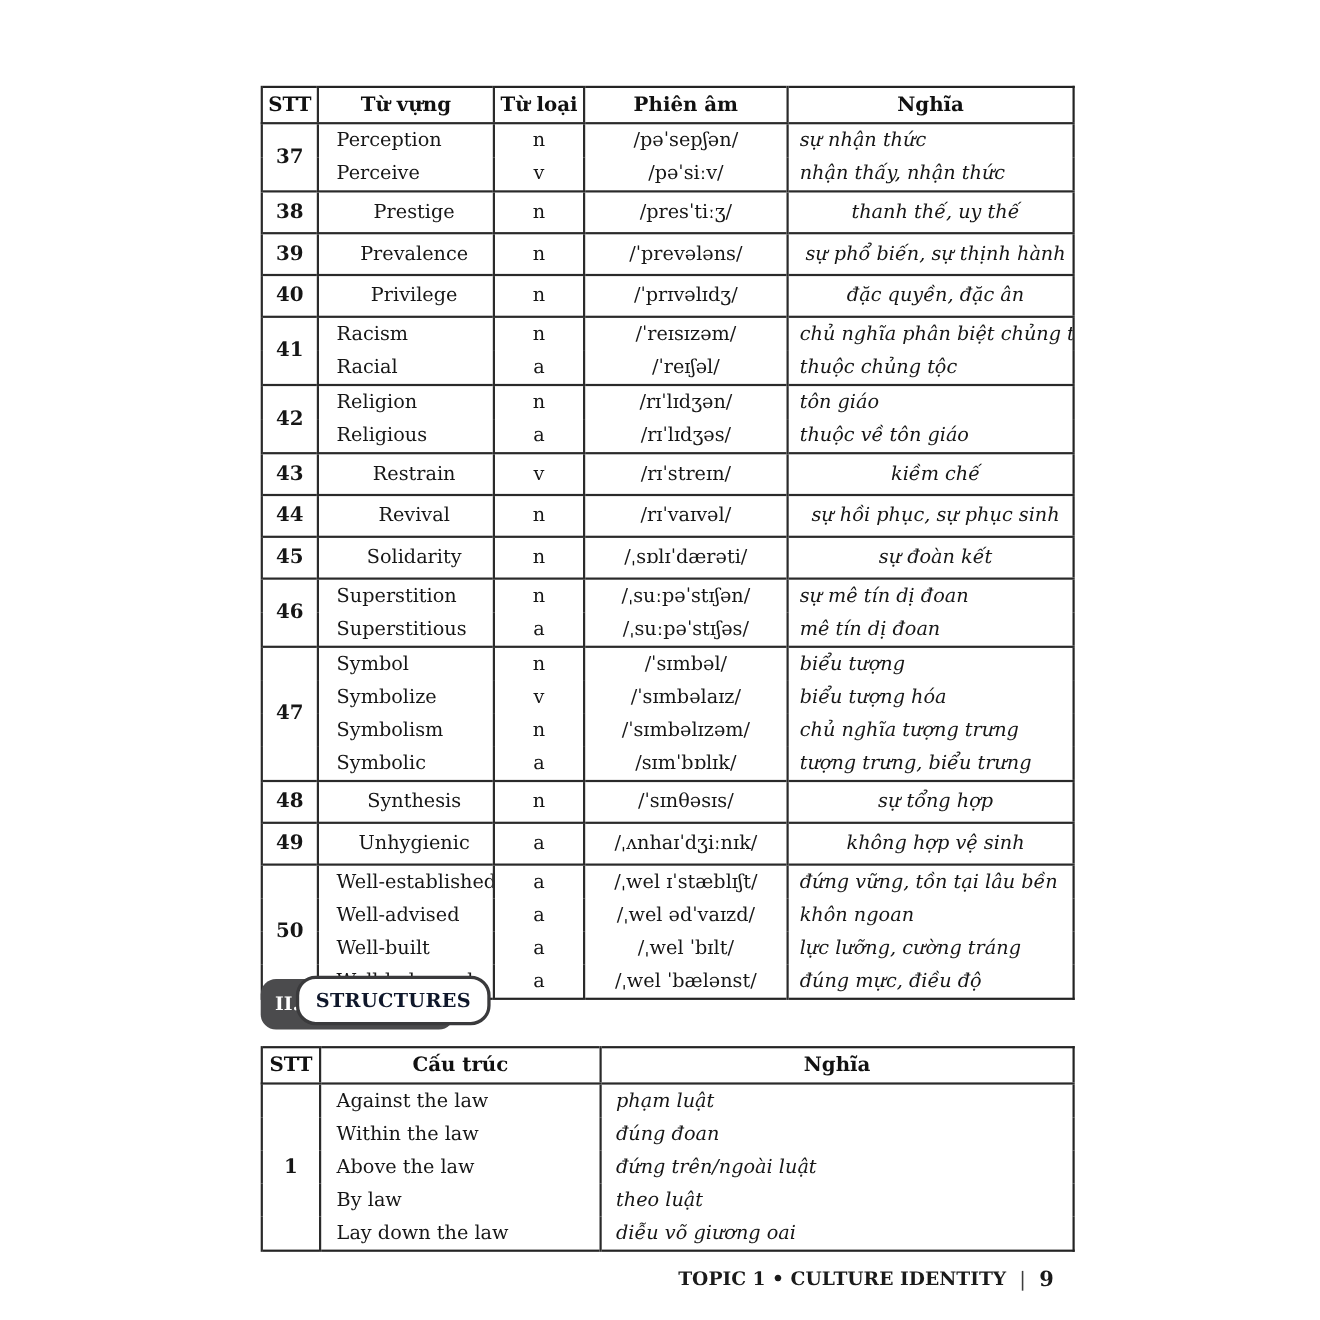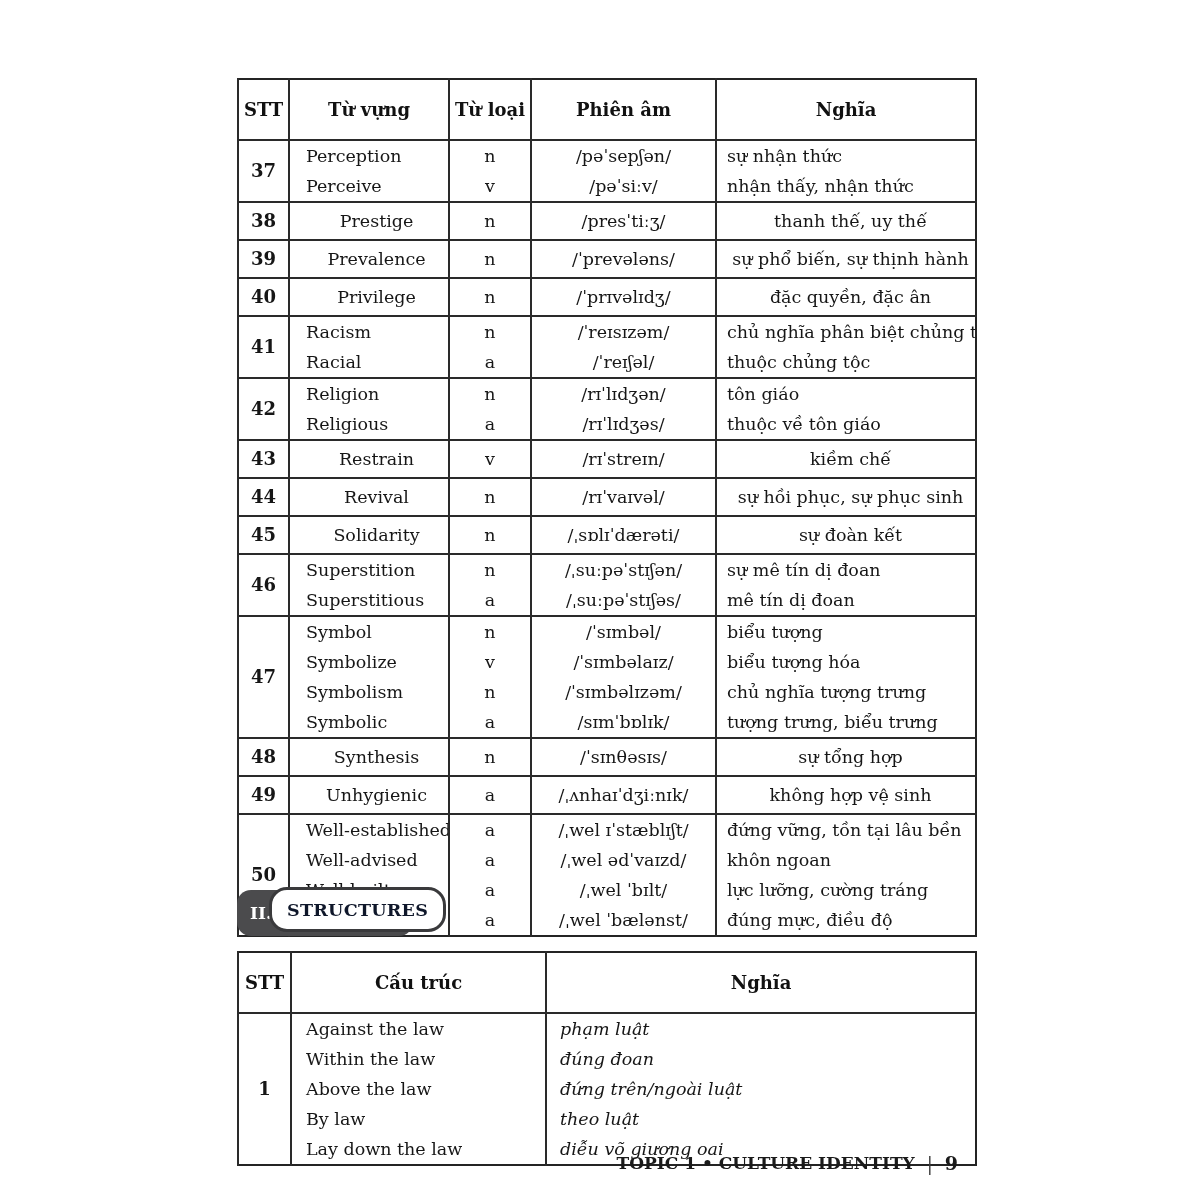--- a/index.html
+++ b/index.html
@@ -8,37 +8,37 @@
     background:#ffffff;color:#161616;
     font-family:"DejaVu Serif", serif;
   }
   
   table{
     position:absolute;border-collapse:collapse;table-layout:fixed;
     background:#fff;border:2.5px solid #242424;
   }
   th{
     border-left:2px solid #2a2a2a;border-bottom:2px solid #2a2a2a;
-    font-weight:bold;font-size:18px;padding:19px 0;text-align:center;
+    font-weight:bold;font-size:18px;padding:5px 0;text-align:center;
     color:#111;
   }
   td{
     border-left:2px solid #2a2a2a;
     font-size:17.5px;line-height:26px;
     padding-top:2px;padding-bottom:2px;
     white-space:nowrap;overflow:hidden;
     vertical-align:middle;
   }
   tr.gf td{border-top:2px solid #2a2a2a;}
   tr.solo td{padding-top:5px;padding-bottom:5px;text-align:center;}
   .td-stt{font-weight:bold;text-align:center;font-size:18px;}
   .td-word{padding-left:16px;}
   .td-pos{text-align:center;}
   .td-ipa{text-align:center;}
-  .td-meaning{padding-left:10px;}
+  .td-meaning{padding-left:10px;font-style:italic;}
   .td-struct{padding-left:14px;}
   .td-meaning2{padding-left:13px;font-style:italic;}
 
   #vocab-table{left:237px;top:78px;width:738px;}
   #structures-table{left:237px;top:951px;width:738px;}
 
   
   .badge{
     position:absolute;left:237px;top:890px;width:176px;height:46px;
     border-radius:14px;

